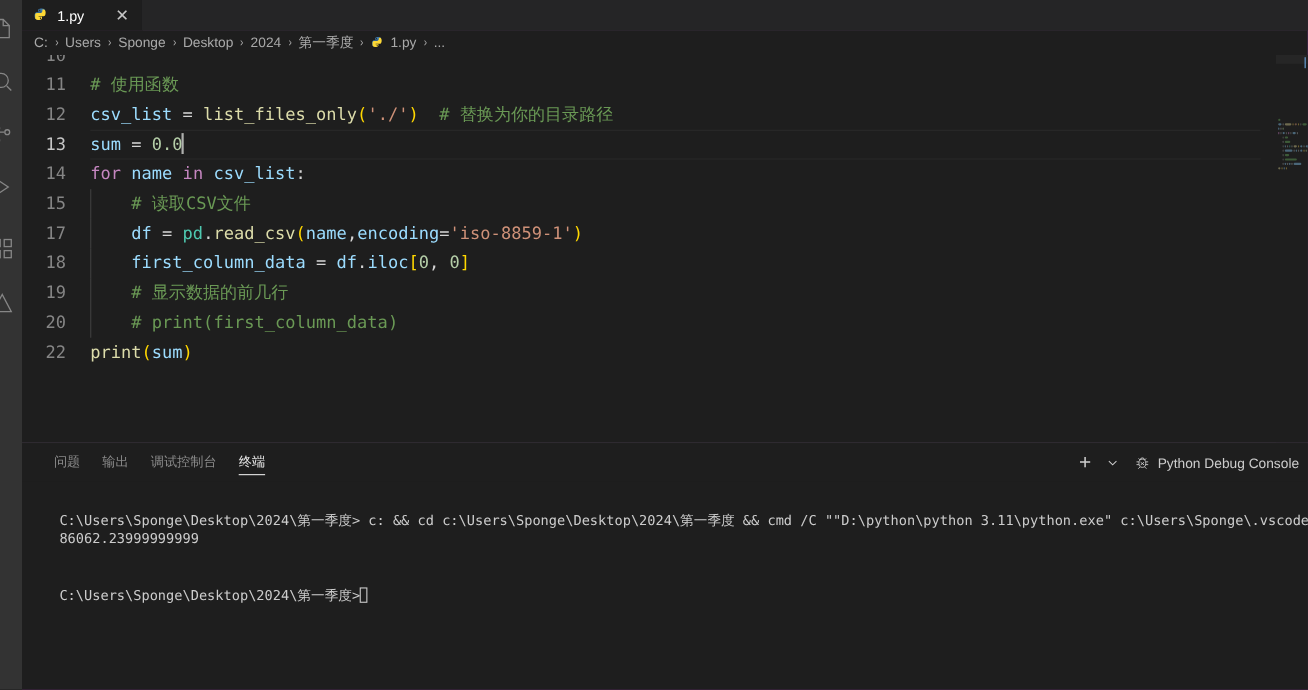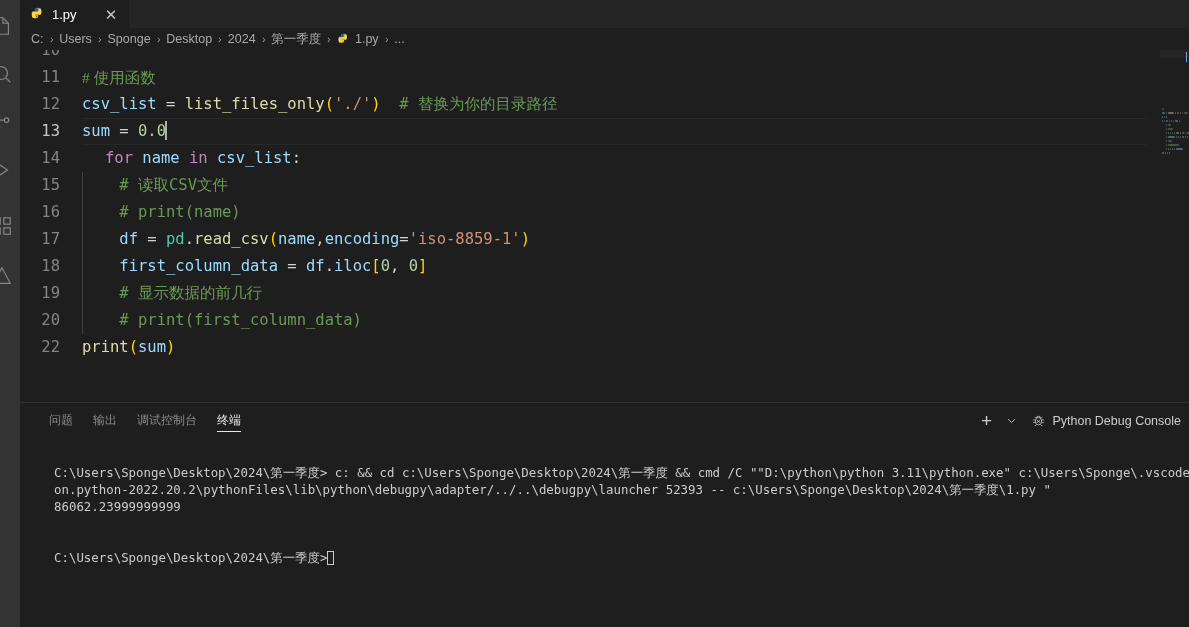--- a/index.html
+++ b/index.html
@@ -442,26 +442,25 @@
         <span class="crumb-sep">›</span>
         <span class="crumb">
           <span>...</span>
         </span>
       </div>
 
     <div class="editor-wrap">
       <div class="editor-scroll">
         <div class="code-area" id="code-host">
             <div class="code-line"><div class="ln">10</div><div class="code-text"></div></div>
-            <div class="code-line"><div class="ln">11</div><div class="code-text" style="position: relative; font-family: Liberation Serif, serif;"><span class="t-com"># 使用函数</span></div></div>
+            <div class="code-line"><div class="ln">11</div><div class="code-text" style="position: relative;"><span class="t-com"># 使用函数</span></div></div>
             <div class="code-line"><div class="ln">12</div><div class="code-text" style="position: relative;"><span class="t-var">csv_list</span><span class="t-op"> = </span><span class="t-fn">list_files_only</span><span class="t-pun">(</span><span class="t-str">'./'</span><span class="t-pun">)</span><span class="t-plain">  </span><span class="t-com"># 替换为你的目录路径</span></div></div>
             <div class="code-line current"><div class="current-line-border"></div><div class="ln active">13</div><div class="code-text" style="position: relative;"><span class="t-var">sum</span><span class="t-op"> = </span><span class="t-num">0.0</span><span class="caret"></span></div></div>
-            <div class="code-line"><div class="ln">14</div><div class="code-text" style="position: relative; margin-left: 23px;"><span class="t-key">for</span><span class="t-plain"> </span><span class="t-var">name</span><span class="t-plain"> </span><span class="t-key">in</span><span class="t-plain"> </span><span class="t-var">csv_list</span><span class="t-op">:</span></div></div>
+            <div class="code-line"><div class="ln">14</div><div class="code-text" style="position: relative;"><span class="t-key">for</span><span class="t-plain"> </span><span class="t-var">name</span><span class="t-plain"> </span><span class="t-key">in</span><span class="t-plain"> </span><span class="t-var">csv_list</span><span class="t-op">:</span></div></div>
             <div class="code-line"><div class="ln">15</div><div class="code-text" style="position: relative;"><span class="indent-guide"></span><span class="t-plain">    </span><span class="t-com"># 读取CSV文件</span></div></div>
-            <div class="code-line"><div class="ln">16</div><div class="code-text" style="position: relative;"><span class="indent-guide"></span><span class="t-plain">    </span><span class="t-com"># print(name)</span></div></div>
             <div class="code-line"><div class="ln">17</div><div class="code-text" style="position: relative;"><span class="indent-guide"></span><span class="t-plain">    </span><span class="t-var">df</span><span class="t-op"> = </span><span class="t-cls">pd</span><span class="t-op">.</span><span class="t-fn">read_csv</span><span class="t-pun">(</span><span class="t-var">name</span><span class="t-op">,</span><span class="t-var">encoding</span><span class="t-op">=</span><span class="t-str">'iso-8859-1'</span><span class="t-pun">)</span></div></div>
             <div class="code-line"><div class="ln">18</div><div class="code-text" style="position: relative;"><span class="indent-guide"></span><span class="t-plain">    </span><span class="t-var">first_column_data</span><span class="t-op"> = </span><span class="t-var">df</span><span class="t-op">.</span><span class="t-var">iloc</span><span class="t-pun">[</span><span class="t-num">0</span><span class="t-op">, </span><span class="t-num">0</span><span class="t-pun">]</span></div></div>
             <div class="code-line"><div class="ln">19</div><div class="code-text" style="position: relative;"><span class="indent-guide"></span><span class="t-plain">    </span><span class="t-com"># 显示数据的前几行</span></div></div>
             <div class="code-line"><div class="ln">20</div><div class="code-text" style="position: relative;"><span class="indent-guide"></span><span class="t-plain">    </span><span class="t-com"># print(first_column_data)</span></div></div>
             <div class="code-line"><div class="ln">22</div><div class="code-text" style="position: relative;"><span class="t-fn">print</span><span class="t-pun">(</span><span class="t-var">sum</span><span class="t-pun">)</span></div></div>
           </div>
       </div>
       <div class="minimap" id="minimap-host">
         <div class="mini-slider"></div>
         <div class="mini-caret"></div>
@@ -548,21 +547,20 @@
                 <path d="M9.5 11.5l5 4M14.5 11.5l-5 4"></path>
               </svg>
             </span>
             <span>Python Debug Console</span>
           </div>
         </div>
       </div>
 
       <div class="terminal" id="terminal-host">
           <div class="term-line">C:\Users\Sponge\Desktop\2024\第一季度&gt; c: &amp;&amp; cd c:\Users\Sponge\Desktop\2024\第一季度 &amp;&amp; cmd /C ""D:\python\python 3.11\python.exe" c:\Users\Sponge\.vscode\extension</div>
-          <div class="term-line">on.python-2022.20.2\pythonFiles\lib\python\debugpy\adapter/../..\debugpy\launcher 52393 -- c:\Users\Sponge\Desktop\2024\第一季度\1.py "</div>
           <div class="term-line">86062.23999999999</div>
           <div class="term-spacer"></div>
           <div class="term-spacer"></div>
           <div class="term-line"><span>C:\Users\Sponge\Desktop\2024\第一季度&gt;</span><span class="term-cursor"></span></div>
         </div>
     </div>
 
   </div>
 </div>
 

